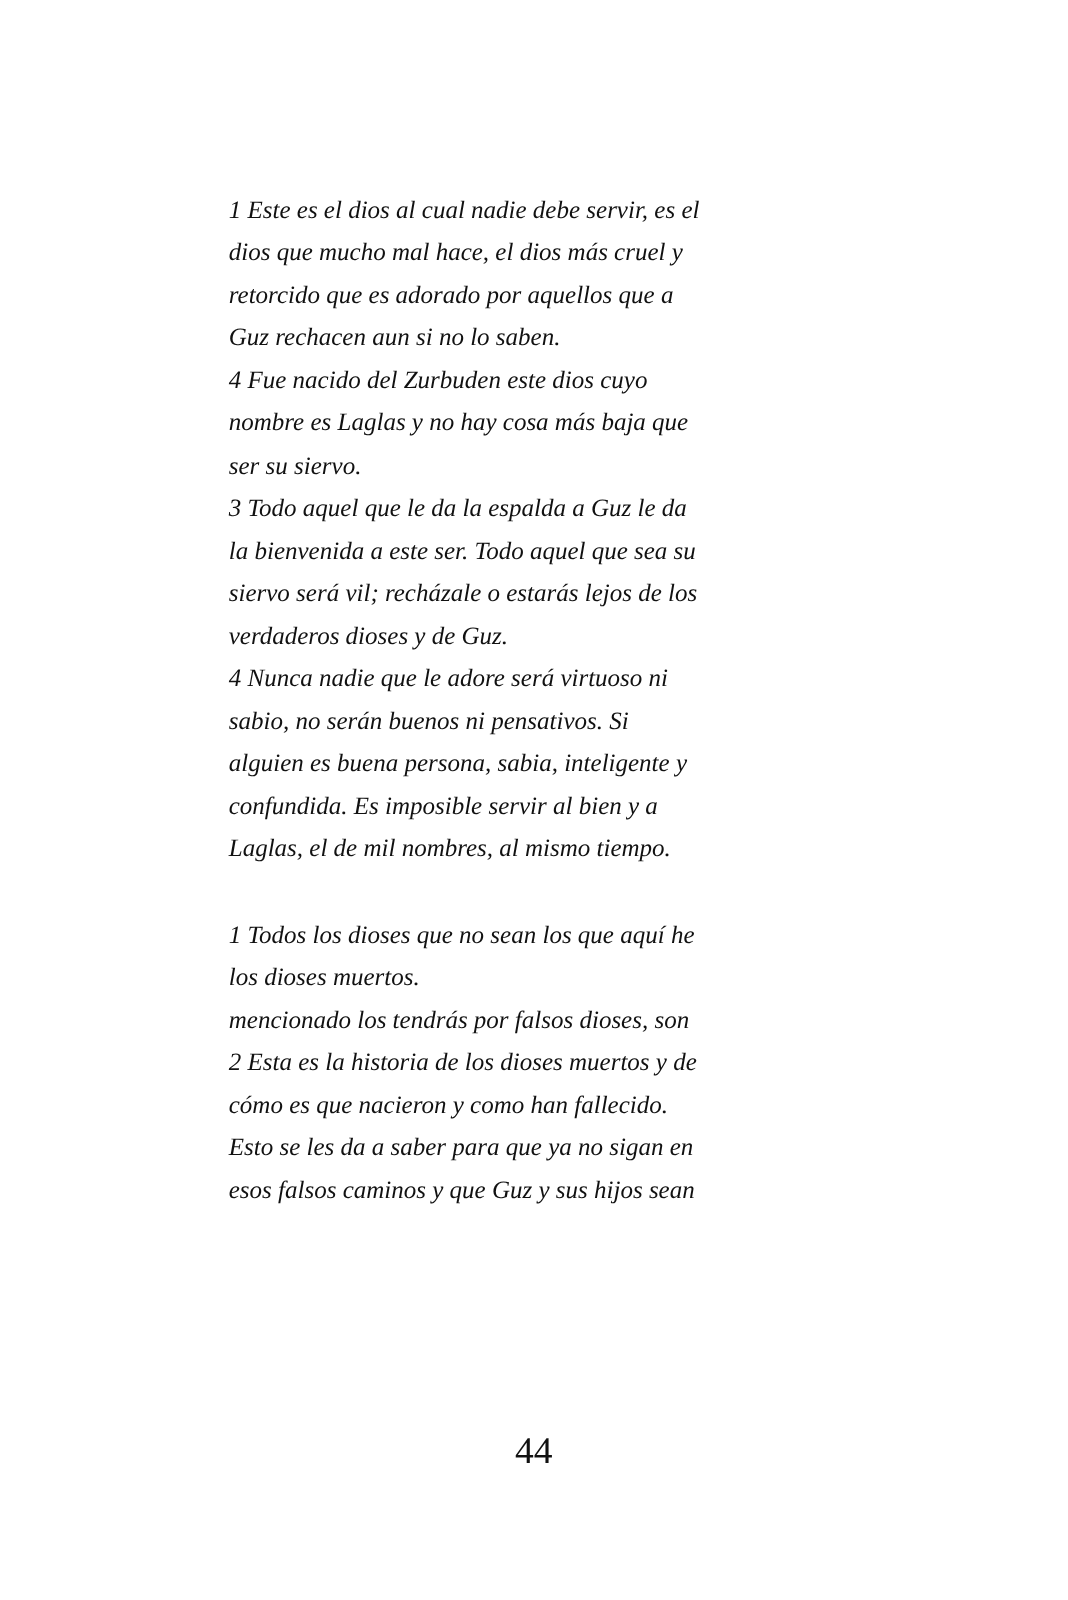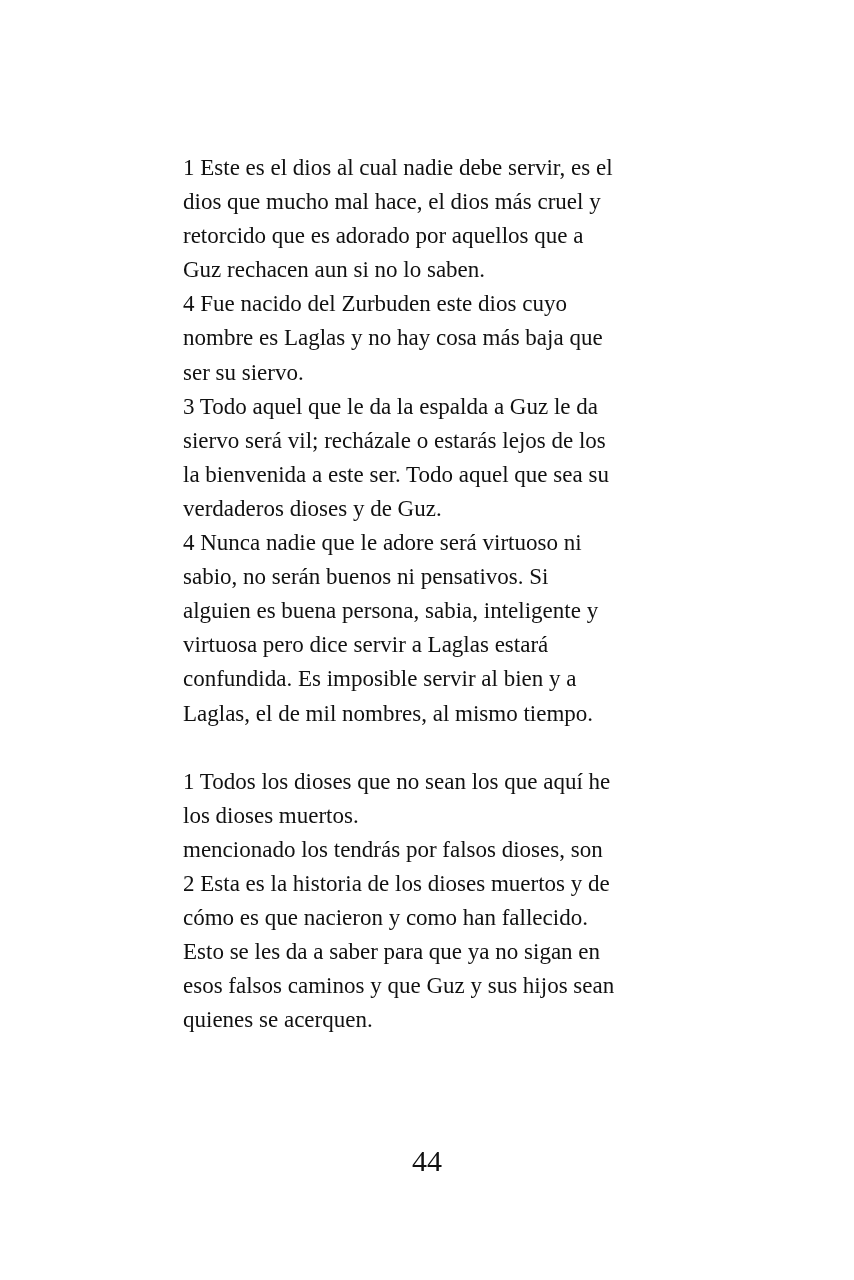--- a/index.html
+++ b/index.html
@@ -15,24 +15,25 @@
       font-family: "Liberation Serif", serif;
       color: #111111;
     }
     .page {
       position: absolute;
       left: 183px;
       top: 151px;
       width: 500px;
     }
     .line {
-      font-size: 23px;
+      font-size: 20px;
       line-height: 34.1px;
       height: 34.1px;
       white-space: nowrap;
+      font-style: italic;
     }
     .chapter-number {
       text-align: center;
       width: 488px;
     }
     .spacer {
       height: 34.1px;
     }
     .page-number {
       position: absolute;
@@ -57,46 +58,44 @@
   </div>
 
   <div>
     <div class="line">4 Fue nacido del Zurbuden este dios cuyo</div>
     <div class="line">nombre es Laglas y no hay cosa más baja que</div>
     <div class="line">ser su siervo.</div>
   </div>
 
   <div>
     <div class="line">3 Todo aquel que le da la espalda a Guz le da</div>
+    <div class="line">la bienvenida a este ser. Todo aquel que sea su</div>
     <div class="line">siervo será vil; recházale o estarás lejos de los</div>
-    <div class="line">la bienvenida a este ser. Todo aquel que sea su</div>
     <div class="line">verdaderos dioses y de Guz.</div>
   </div>
 
   <div>
     <div class="line">4 Nunca nadie que le adore será virtuoso ni</div>
     <div class="line">sabio, no serán buenos ni pensativos. Si</div>
     <div class="line">alguien es buena persona, sabia, inteligente y</div>
-    <div class="line">virtuosa pero dice servir a Laglas estará</div>
     <div class="line">confundida. Es imposible servir al bien y a</div>
     <div class="line">Laglas, el de mil nombres, al mismo tiempo.</div>
   </div>
 
   <div class="spacer"></div>
 
 
   <div>
     <div class="line">1 Todos los dioses que no sean los que aquí he</div>
     <div class="line">los dioses muertos.</div>
     <div class="line">mencionado los tendrás por falsos dioses, son</div>
   </div>
 
   <div>
     <div class="line">2 Esta es la historia de los dioses muertos y de</div>
     <div class="line">cómo es que nacieron y como han fallecido.</div>
     <div class="line">Esto se les da a saber para que ya no sigan en</div>
     <div class="line">esos falsos caminos y que Guz y sus hijos sean</div>
-    <div class="line">quienes se acerquen.</div>
   </div>
 
 </div>
 
 <div class="page-number">44</div>
 
 </body></html>

